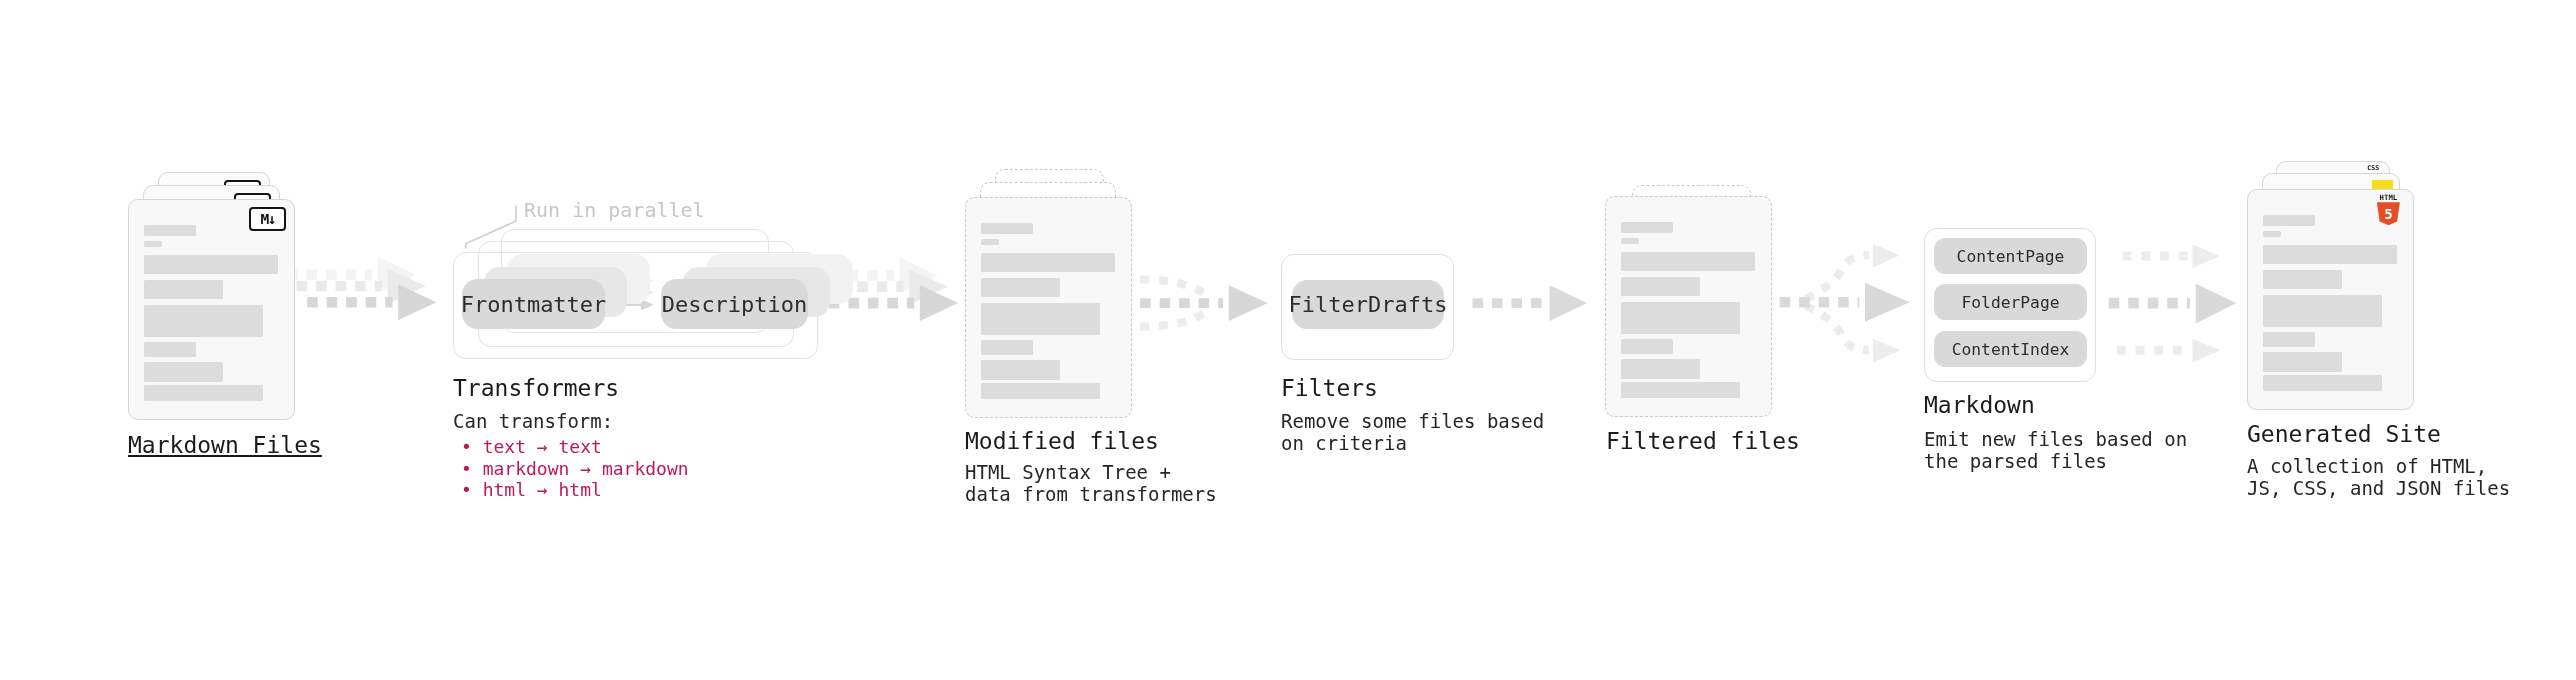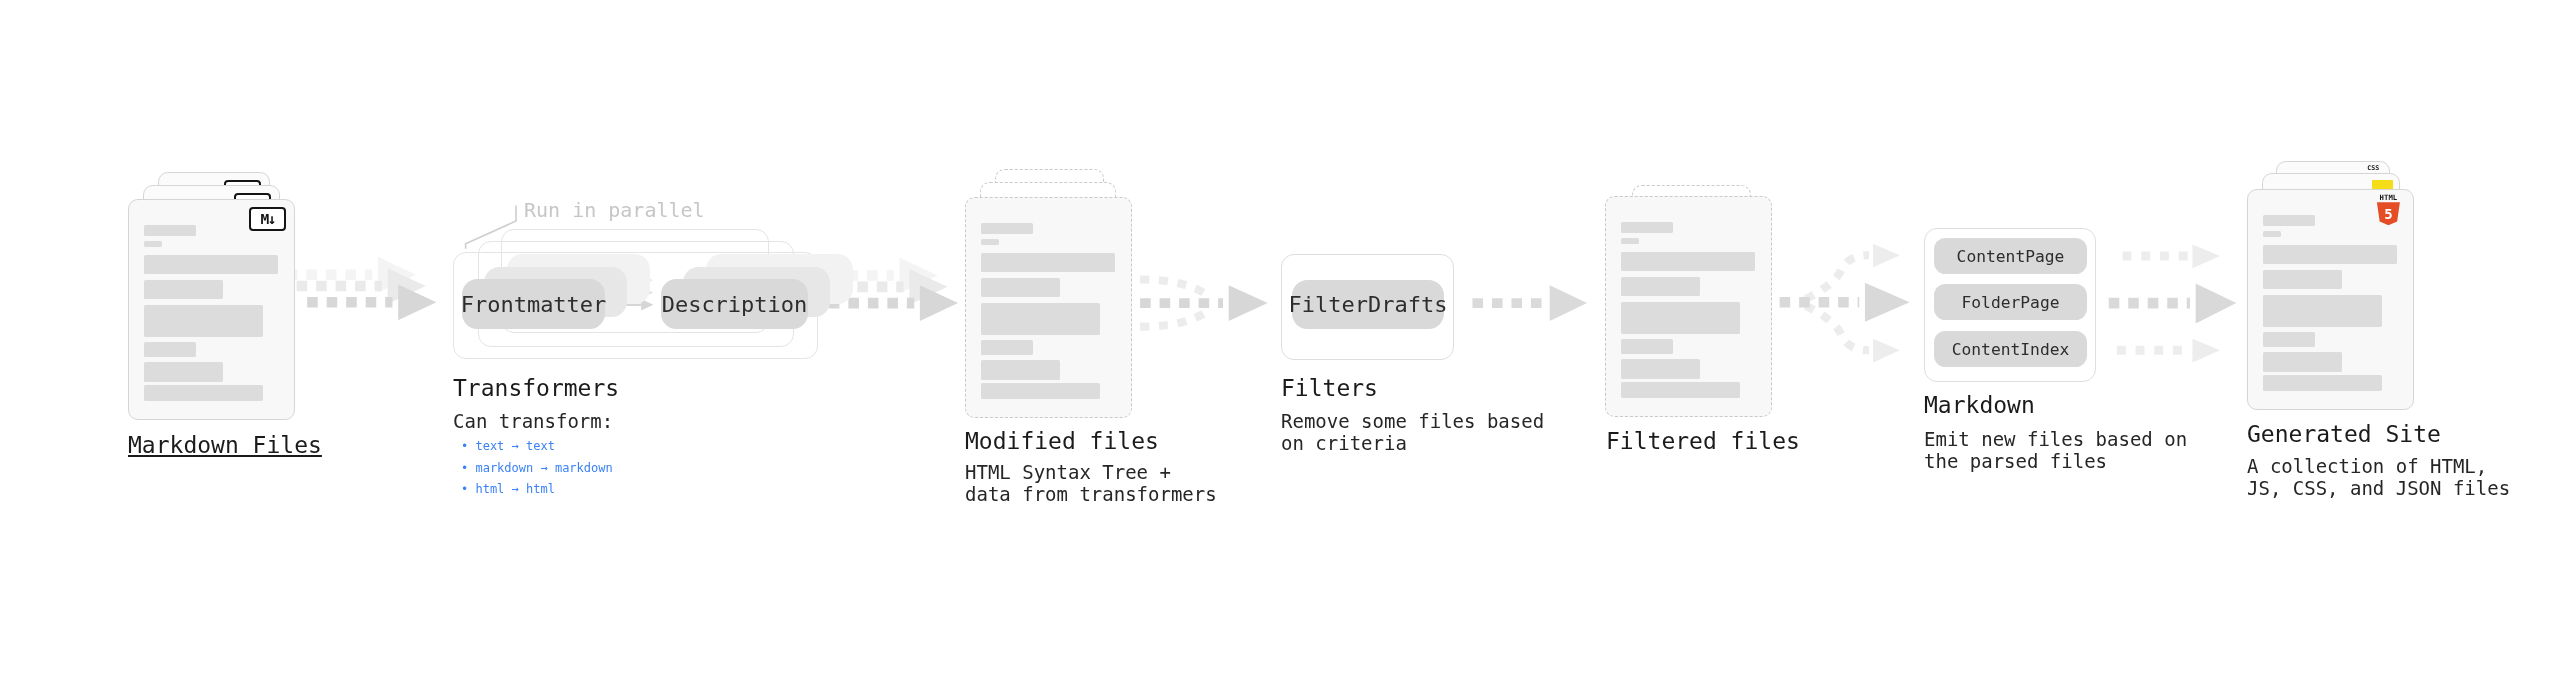--- a/index.html
+++ b/index.html
@@ -44,21 +44,21 @@
   .pill{position:absolute;box-sizing:border-box;border-radius:15.4px;background:#d9d9d9;
         display:flex;align-items:center;justify-content:center;font-size:22px;color:#2d2d2d;}
   .pill.ghost1{background:#e7e7e7;}
   .pill.ghost2{background:#f2f2f2;}
   .epill{position:absolute;box-sizing:border-box;border-radius:11.4px;background:#d9d9d9;left:1934px;width:153px;height:36px;
         display:flex;align-items:center;justify-content:center;font-size:16.3px;color:#2d2d2d;}
 
   
   .h{position:absolute;font-size:23px;font-weight:500;color:#1b1b1b;white-space:nowrap;z-index:3;}
   .sub{position:absolute;font-size:19px;line-height:22px;color:#262626;white-space:nowrap;z-index:3;}
-  .bullets{position:absolute;font-size:12px;line-height:21.5px;color:#3b82f6;white-space:nowrap;z-index:3;}
+  .bullets{position:absolute;font-size:18px;line-height:21.5px;color:#be185d;white-space:nowrap;z-index:3;}
   .annot{position:absolute;font-size:20px;color:#c6c6c6;white-space:nowrap;z-index:2;}
   .stack,.group{position:absolute;left:0;top:0;width:0;height:0;z-index:2;}
 </style>
 </head>
 <body>
 
 <div class="canvas">
 
   <svg class="arrows" width="2576" height="681" viewBox="0 0 3170 838">
     <defs>

